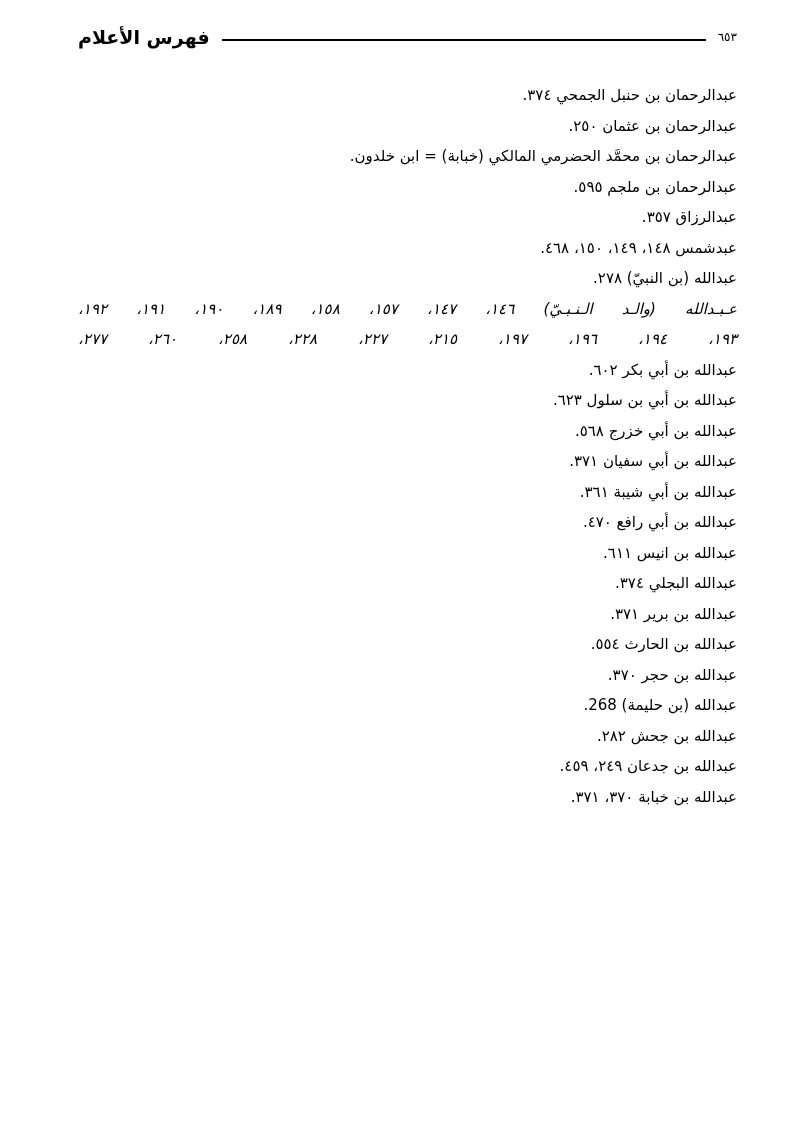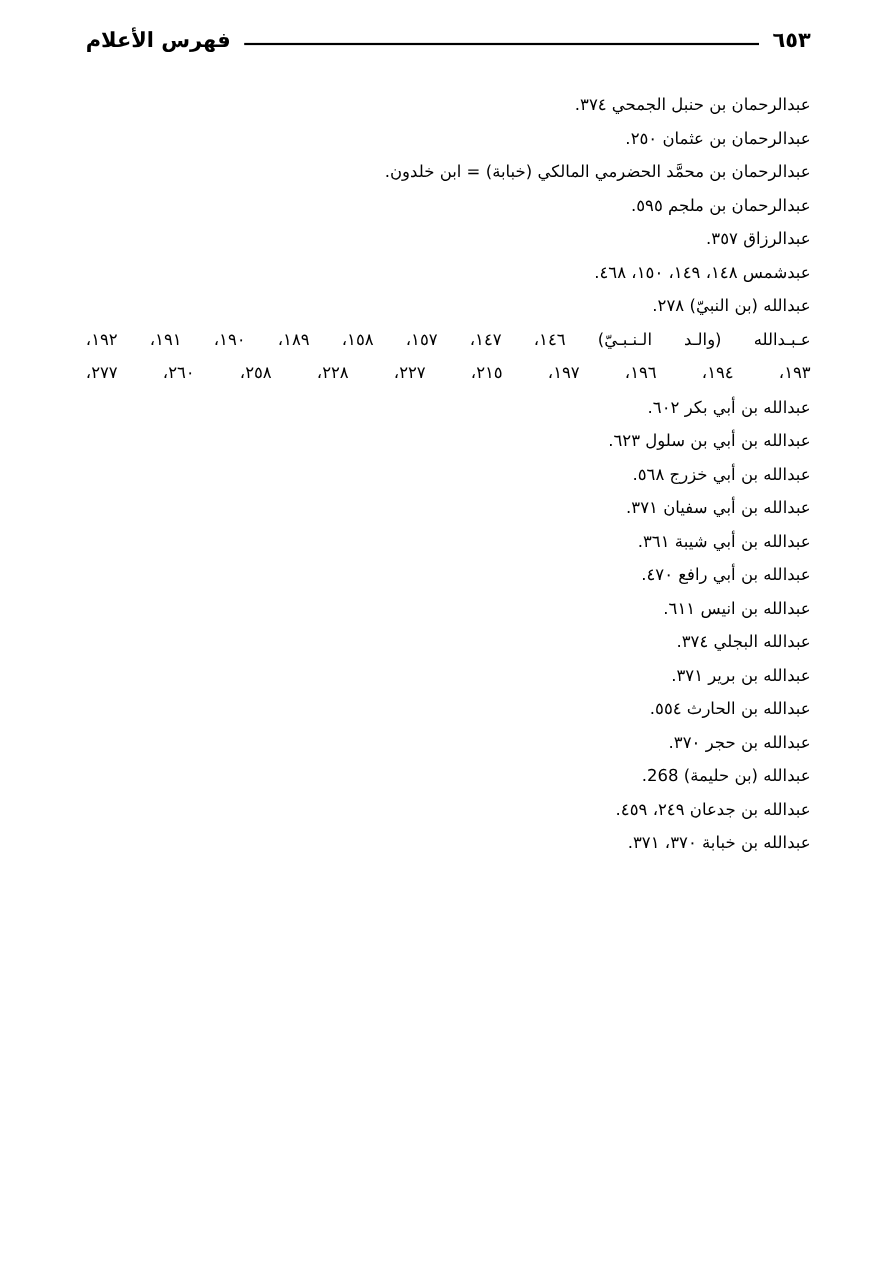--- a/index.html
+++ b/index.html
@@ -46,22 +46,22 @@
     padding-bottom: 4px;
   }
   .header-rule {
     flex: 1 1 auto;
     height: 0;
     border-top: 2px solid #000;
     margin-top: 2px;
   }
   .header-page {
     font-family: "DejaVu Sans", sans-serif;
-    font-size: 19px;
-    font-weight: bold;
+    font-size: 12px;
+    font-weight: normal;
     white-space: nowrap;
     line-height: 1;
     padding-bottom: 4px;
   }
 
   
   .index-body {
     position: absolute;
     top: 80px;
     right: 74px;
@@ -78,20 +78,21 @@
     direction: rtl;
     unicode-bidi: isolate;
   }
 
   
   .entry.wrap {
     white-space: normal;
     text-align: justify;
     text-align-last: center;
     word-spacing: 2px;
+    font-style: italic;
   }
 
   .entry.wrap .seg {
     display: block;
     text-align: justify;
     text-align-last: justify;
   }
   .entry.wrap .seg.last {
     text-align-last: center;
   }
@@ -124,17 +125,18 @@
       <div class="entry">عبدالله بن أبي خزرج ٥٦٨.</div>
       <div class="entry">عبدالله بن أبي سفيان ٣٧١.</div>
       <div class="entry">عبدالله بن أبي شيبة ٣٦١.</div>
       <div class="entry">عبدالله بن أبي رافع ٤٧٠.</div>
       <div class="entry">عبدالله بن انيس ٦١١.</div>
       <div class="entry">عبدالله البجلي ٣٧٤.</div>
       <div class="entry">عبدالله بن برير ٣٧١.</div>
       <div class="entry">عبدالله بن الحارث ٥٥٤.</div>
       <div class="entry">عبدالله بن حجر ٣٧٠.</div>
       <div class="entry">عبدالله (بن حليمة) 268.</div>
+      <div class="entry">عبدالله بن جحش ٢٨٢.</div>
       <div class="entry">عبدالله بن جدعان ٢٤٩، ٤٥٩.</div>
       <div class="entry">عبدالله بن خبابة ٣٧٠، ٣٧١.</div>
     </div>
 
 </div>
 
 </body></html>

